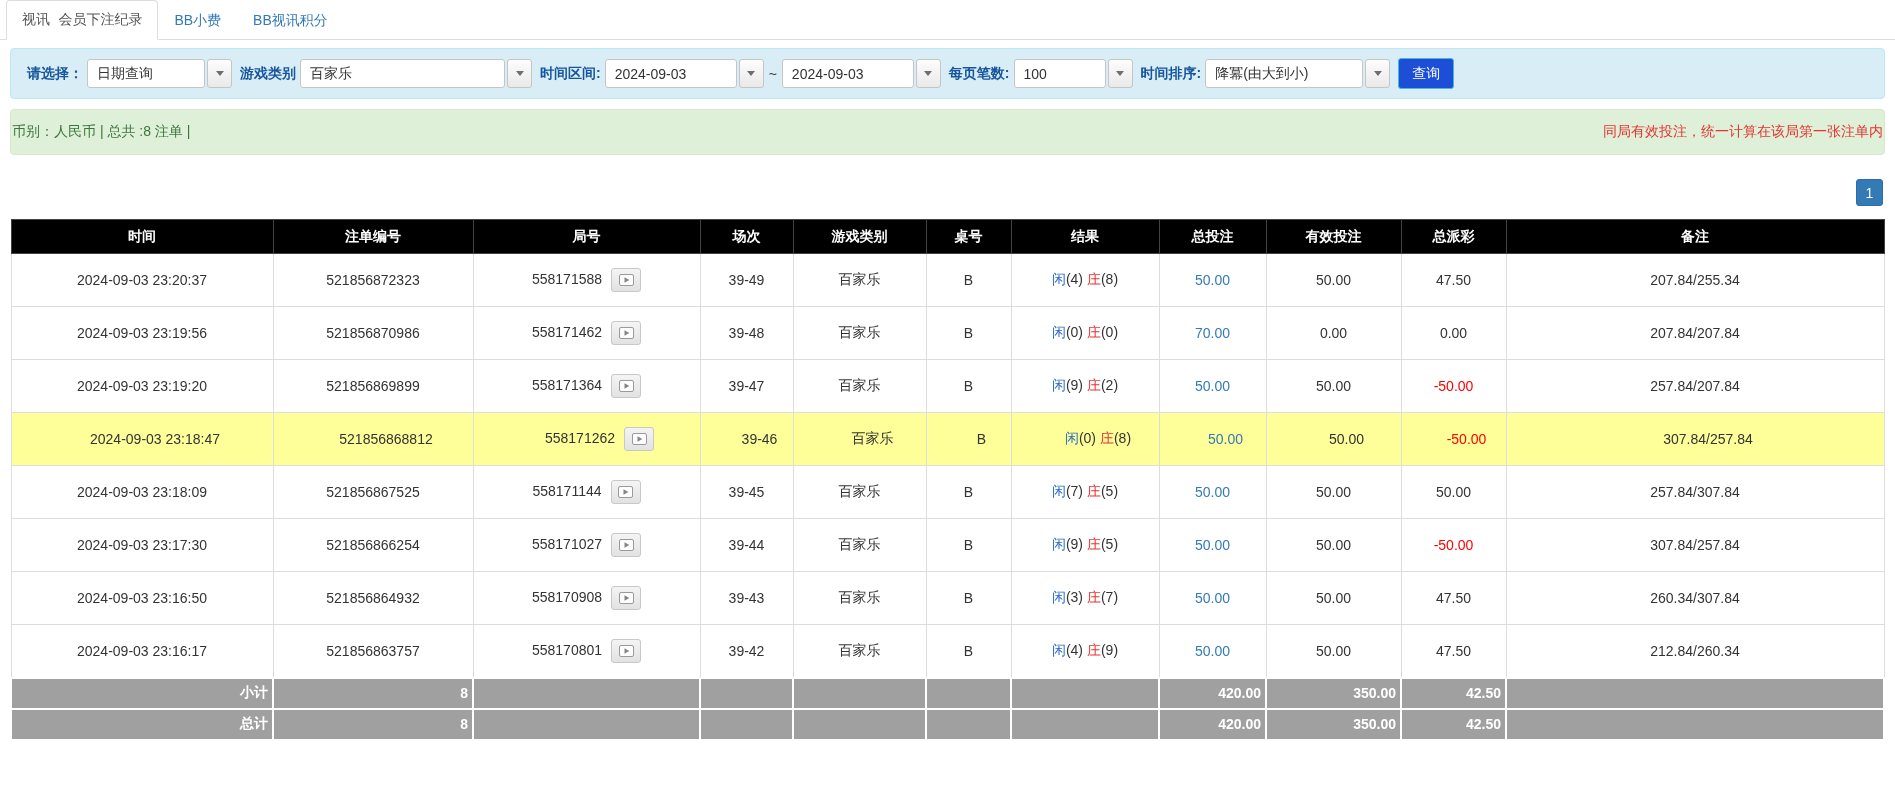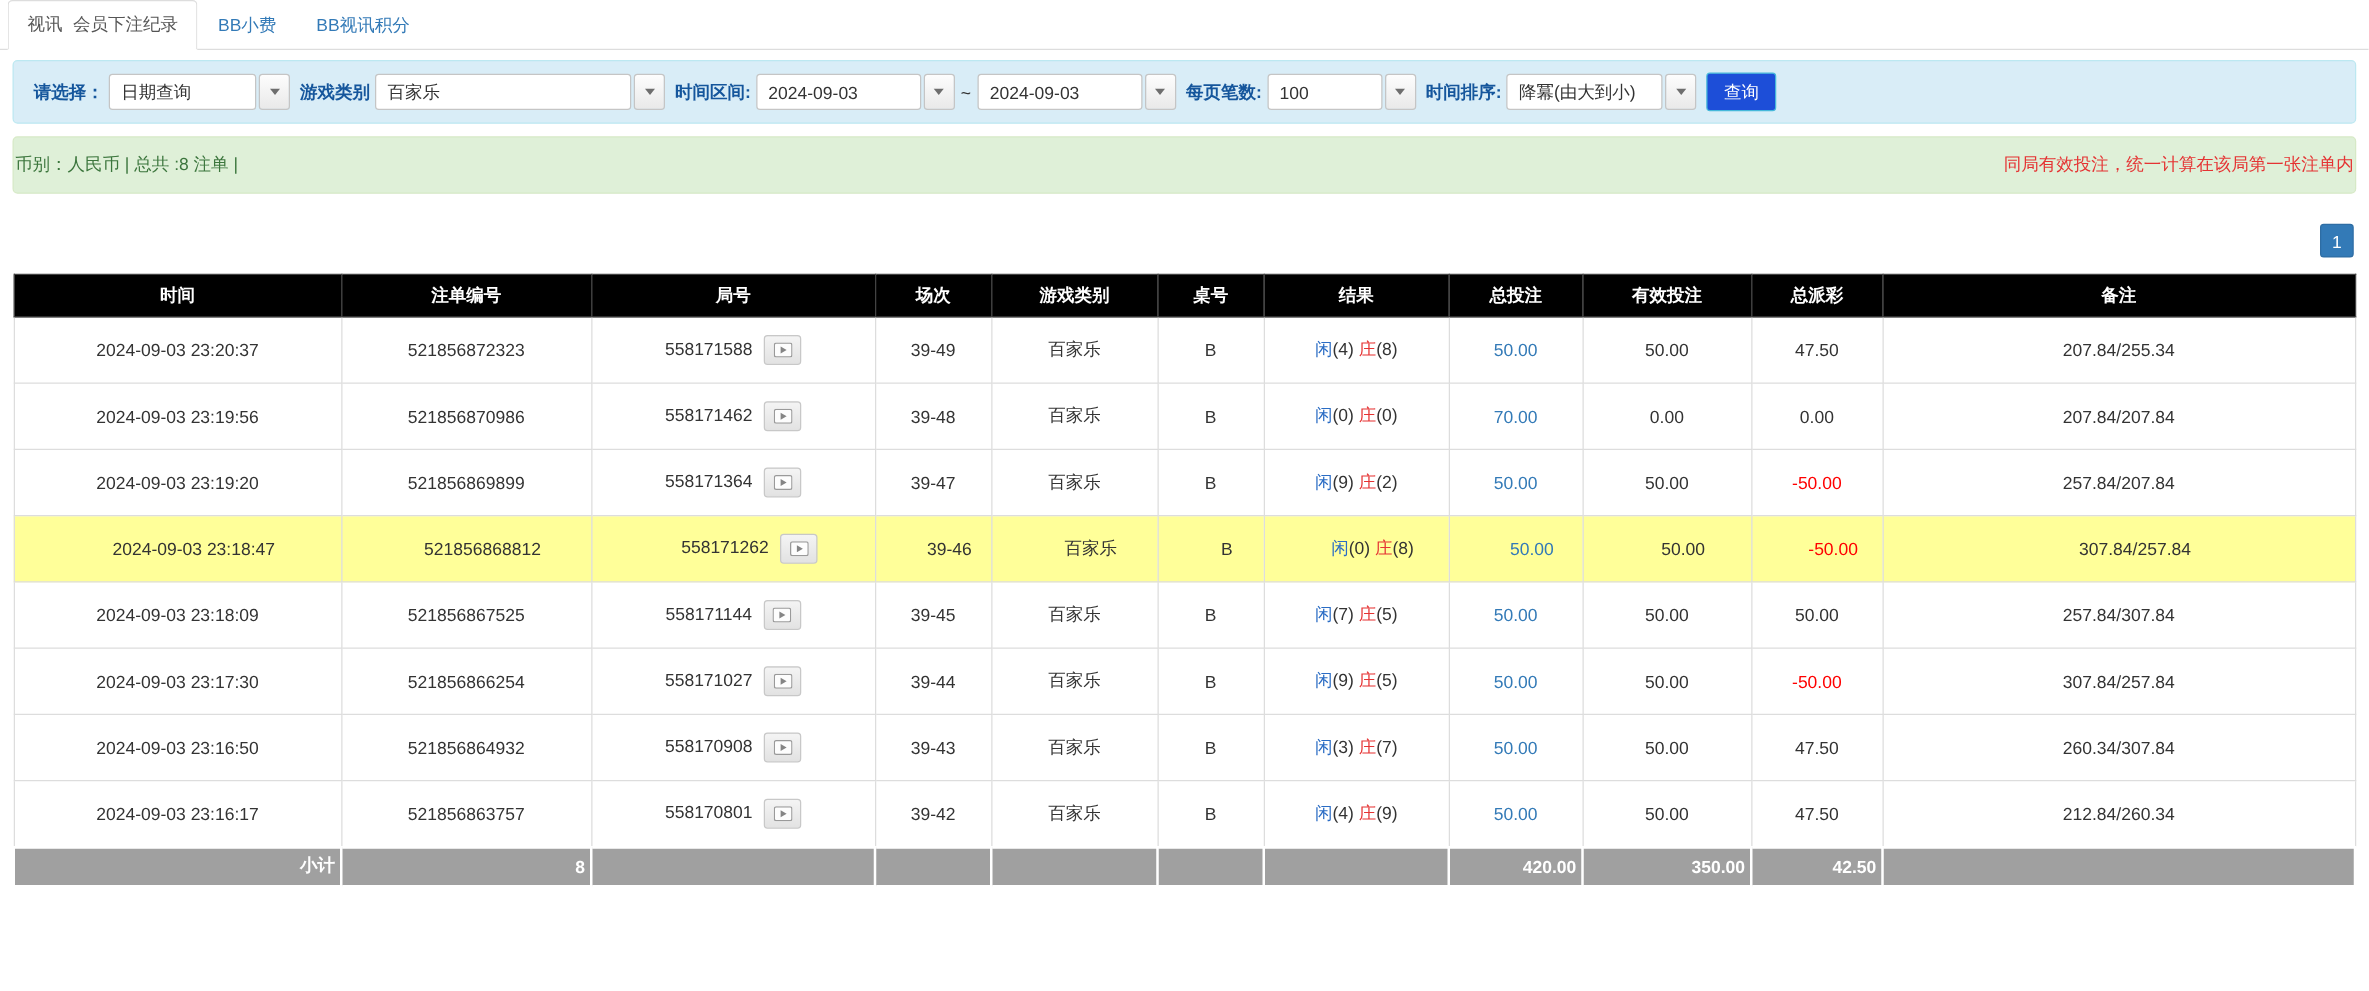--- a/index.html
+++ b/index.html
@@ -78,21 +78,21 @@
     display:inline-flex;align-items:center;justify-content:center;
     cursor:pointer;padding:0;
   }
   .caret{
     width:0;height:0;
     border-left:4px solid transparent;
     border-right:4px solid transparent;
     border-top:5px solid #6e6e6e;
     display:inline-block;
   }
-  .w118{width:118px;} .w205{width:205px;} .w132{width:132px;} .w92{width:92px;} .w158{width:125px;}
+  .w118{width:118px;} .w205{width:205px;} .w132{width:132px;} .w92{width:92px;} .w158{width:158px;}
   .tilde{margin:0 5px;color:#333;}
   .search-btn{
     background:#1d4ed8;
     border:1px solid #46b8da;
     color:#fff;
     border-radius:3px;
     height:31px;
     padding:0 13px;
     font-size:14px;
     margin-left:8px;
@@ -472,14 +472,27 @@
     <td></td>
     <td></td>
     <td></td>
     <td></td>
     <td></td>
     <td>420.00</td>
     <td>350.00</td>
     <td>42.50</td>
     <td></td>
   </tr>
+      <tr>
+    <td>总计</td>
+    <td>8</td>
+    <td></td>
+    <td></td>
+    <td></td>
+    <td></td>
+    <td></td>
+    <td>420.00</td>
+    <td>350.00</td>
+    <td>42.50</td>
+    <td></td>
+  </tr>
     </tfoot>
 </table>
 
 </body></html>

